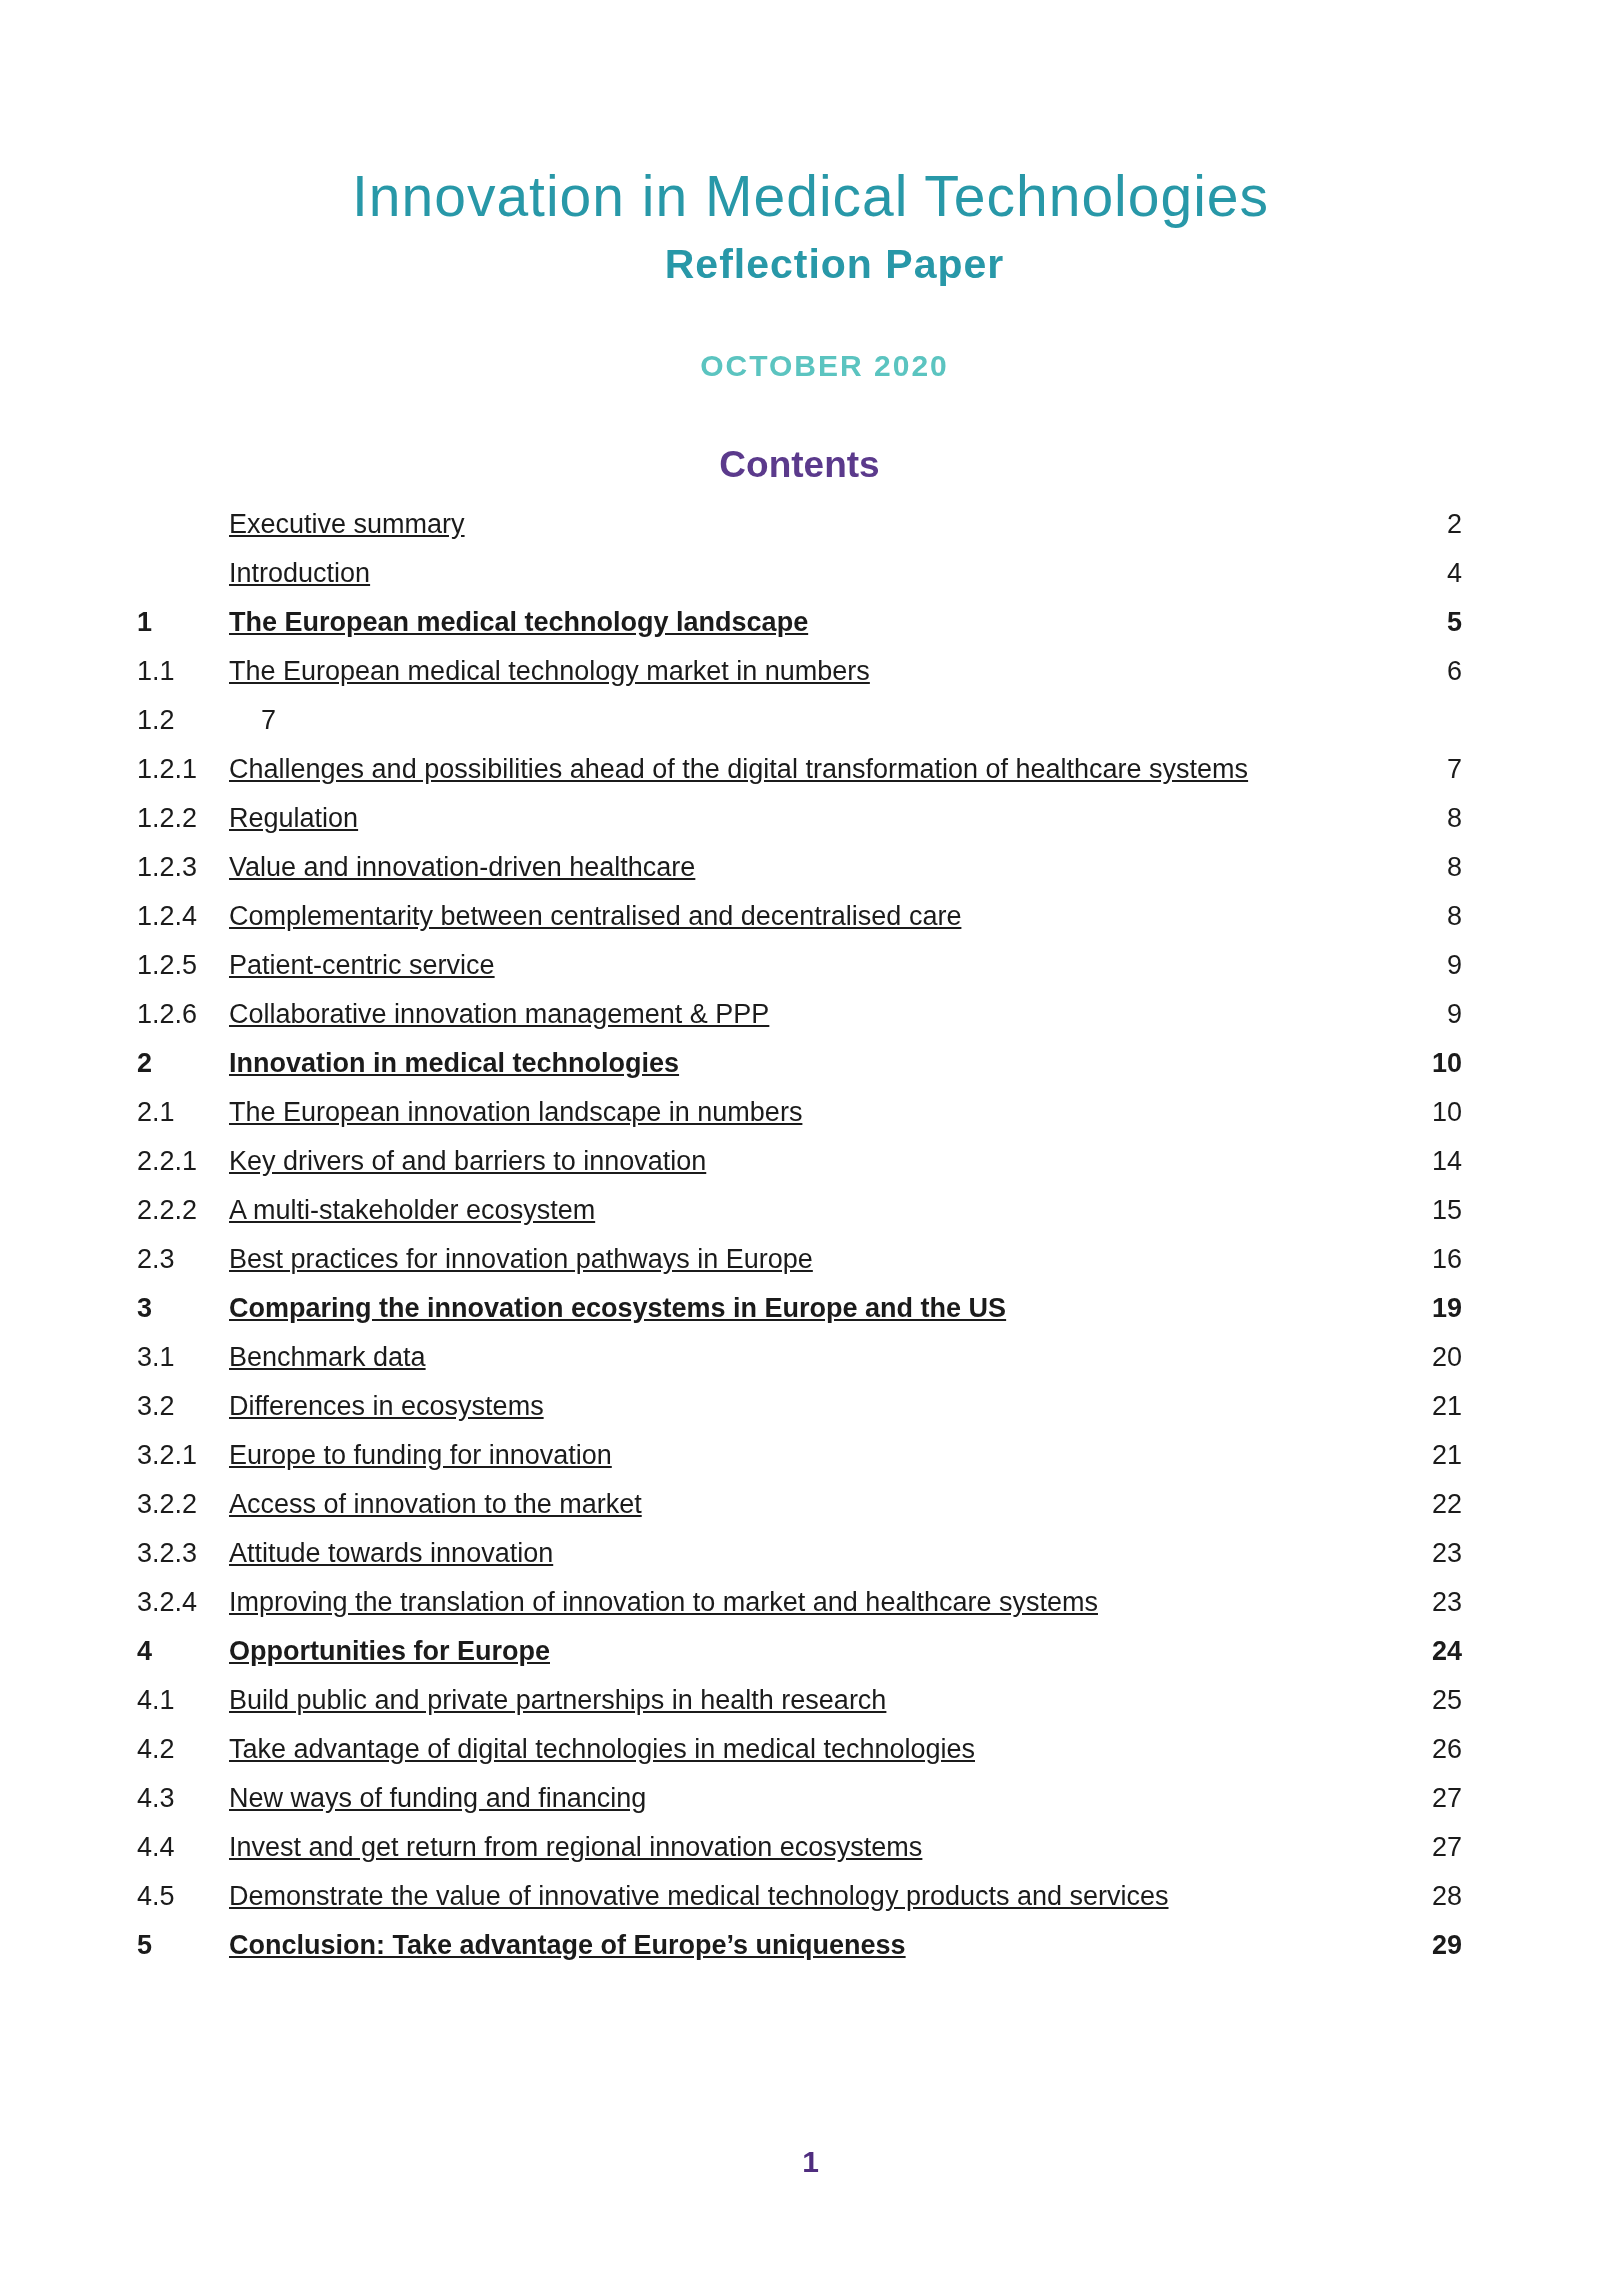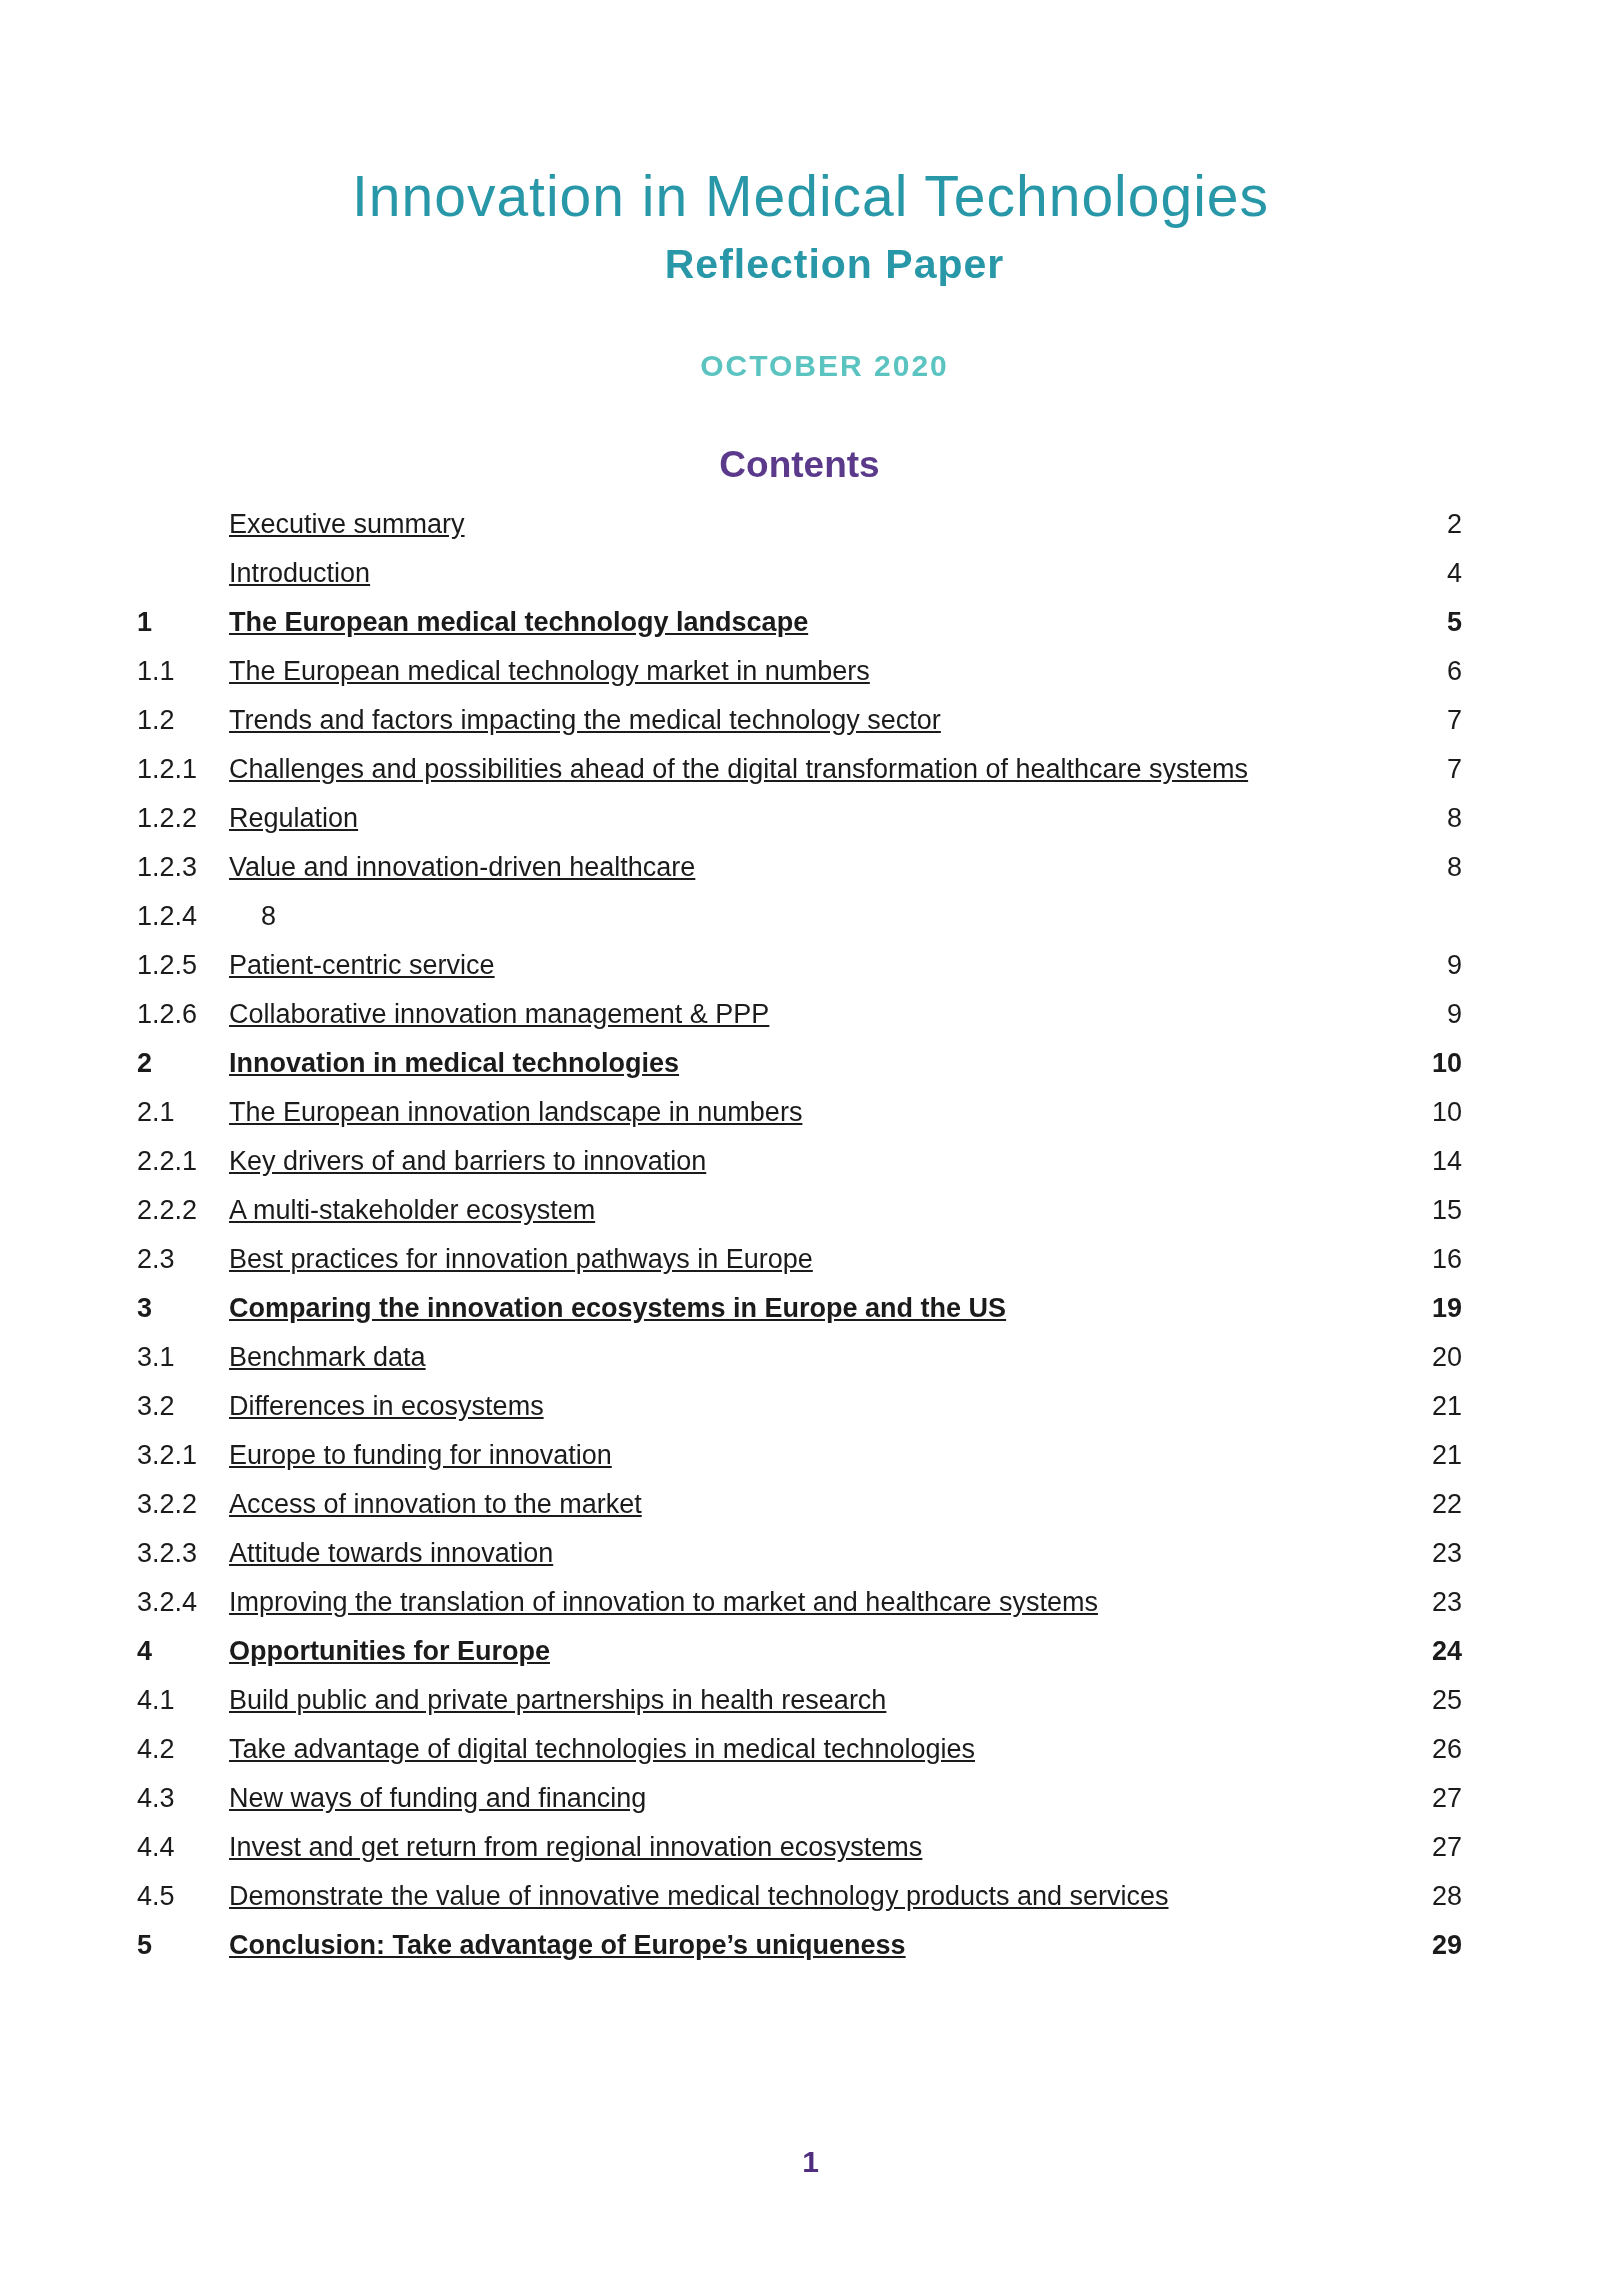--- a/index.html
+++ b/index.html
@@ -130,21 +130,20 @@
   </div>
 
   <div class="toc-row">
     <span class="toc-num">1.1</span>
     <span class="toc-label">The European medical technology market in numbers</span>
     <span class="toc-page">6</span>
   </div>
 
   <div class="toc-row">
     <span class="toc-num">1.2</span>
-    <span class="toc-label">Trends and factors impacting the medical technology sector</span>
     <span class="toc-page">7</span>
   </div>
 
   <div class="toc-row">
     <span class="toc-num">1.2.1</span>
     <span class="toc-label">Challenges and possibilities ahead of the digital transformation of healthcare systems</span>
     <span class="toc-page">7</span>
   </div>
 
   <div class="toc-row">
@@ -154,20 +153,21 @@
   </div>
 
   <div class="toc-row">
     <span class="toc-num">1.2.3</span>
     <span class="toc-label">Value and innovation-driven healthcare</span>
     <span class="toc-page">8</span>
   </div>
 
   <div class="toc-row">
     <span class="toc-num">1.2.4</span>
+    <span class="toc-label">Complementarity between centralised and decentralised care</span>
     <span class="toc-page">8</span>
   </div>
 
   <div class="toc-row">
     <span class="toc-num">1.2.5</span>
     <span class="toc-label">Patient-centric service</span>
     <span class="toc-page">9</span>
   </div>
 
   <div class="toc-row">

